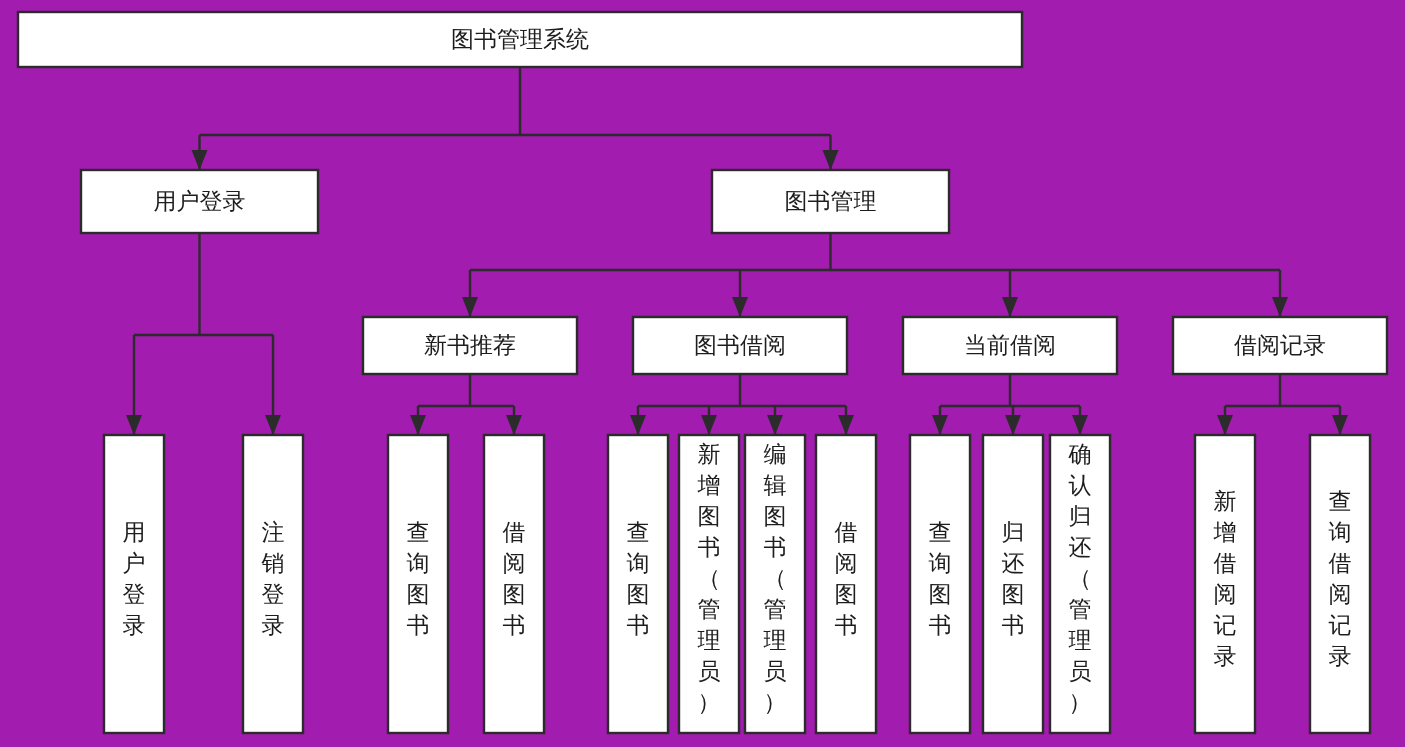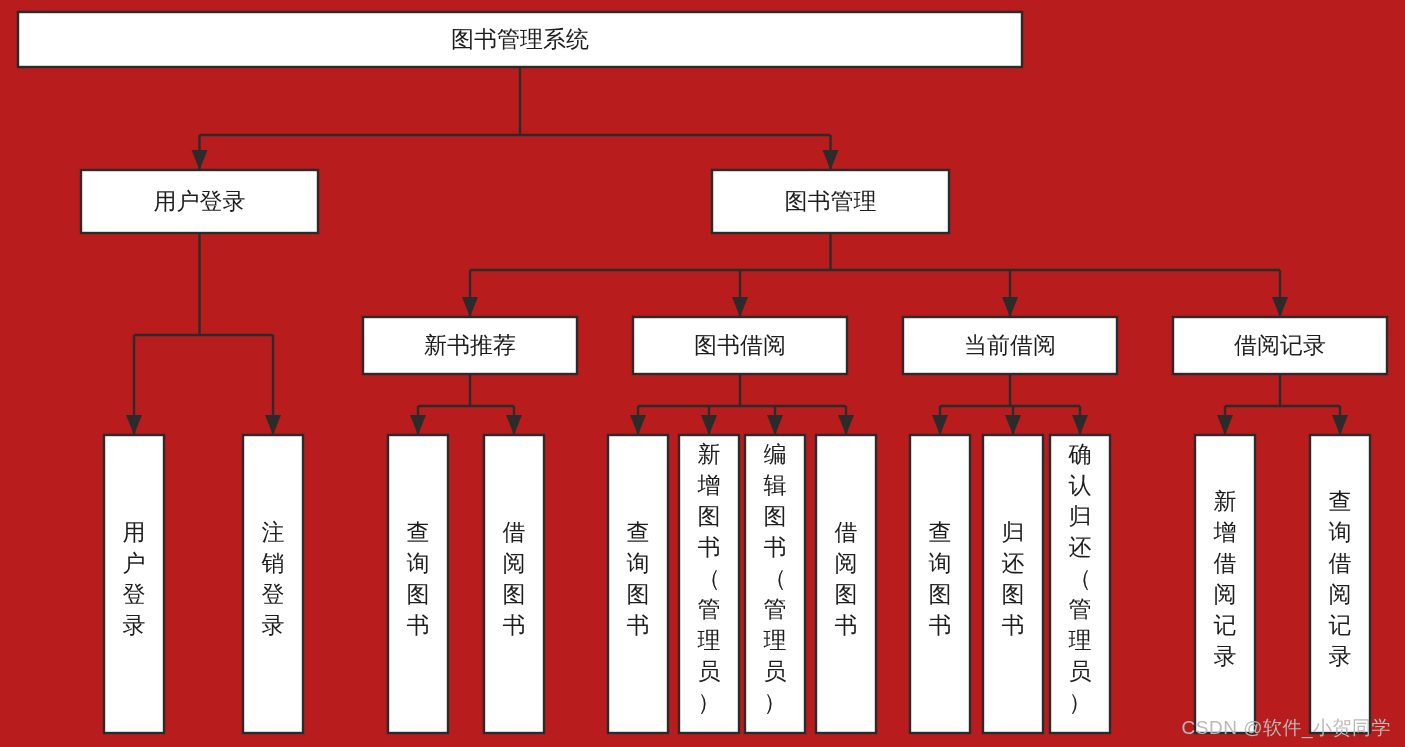--- a/index.html
+++ b/index.html
@@ -8,21 +8,21 @@
     padding: 0;
     background: #ffffff;
   }
   body {
     font-family: "Liberation Sans", "DejaVu Sans", sans-serif;
   }
   #diagram-root {
     position: relative;
     width: 1405px;
     height: 747px;
-    background: #b91c1c;
+    background: #a21caf;
     overflow: hidden;
   }
   svg#tree-svg {
     position: absolute;
     left: 0;
     top: 0;
     width: 1405px;
     height: 747px;
     display: block;
   }
@@ -203,15 +203,14 @@
           <rect x="1195" y="435" width="60" height="298" class="node-box"></rect>
           <text x="1225" y="508.5" class="node-label-vertical"><tspan x="1225" dy="0">新</tspan><tspan x="1225" dy="31">增</tspan><tspan x="1225" dy="31">借</tspan><tspan x="1225" dy="31">阅</tspan><tspan x="1225" dy="31">记</tspan><tspan x="1225" dy="31">录</tspan></text>
         </g>
         <g>
           <rect x="1310" y="435" width="60" height="298" class="node-box"></rect>
           <text x="1340" y="508.5" class="node-label-vertical"><tspan x="1340" dy="0">查</tspan><tspan x="1340" dy="31">询</tspan><tspan x="1340" dy="31">借</tspan><tspan x="1340" dy="31">阅</tspan><tspan x="1340" dy="31">记</tspan><tspan x="1340" dy="31">录</tspan></text>
         </g>
       </g>
   </svg>
 
-  <div class="watermark">CSDN @软件_小贺同学</div>
 
 </div>
 
 </body></html>

